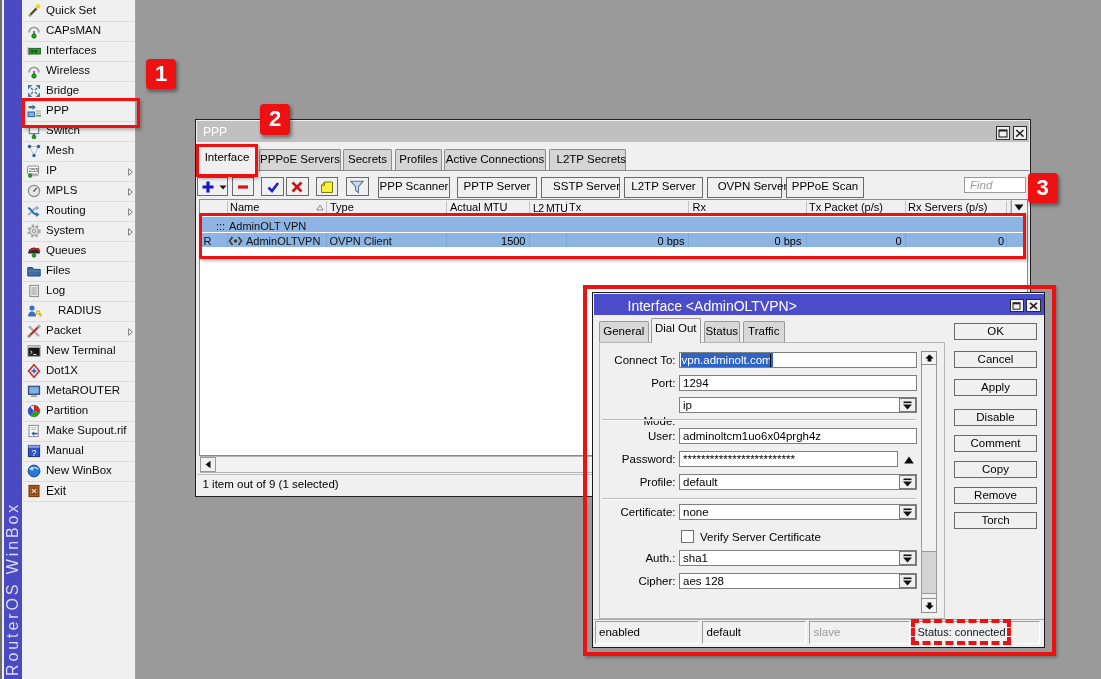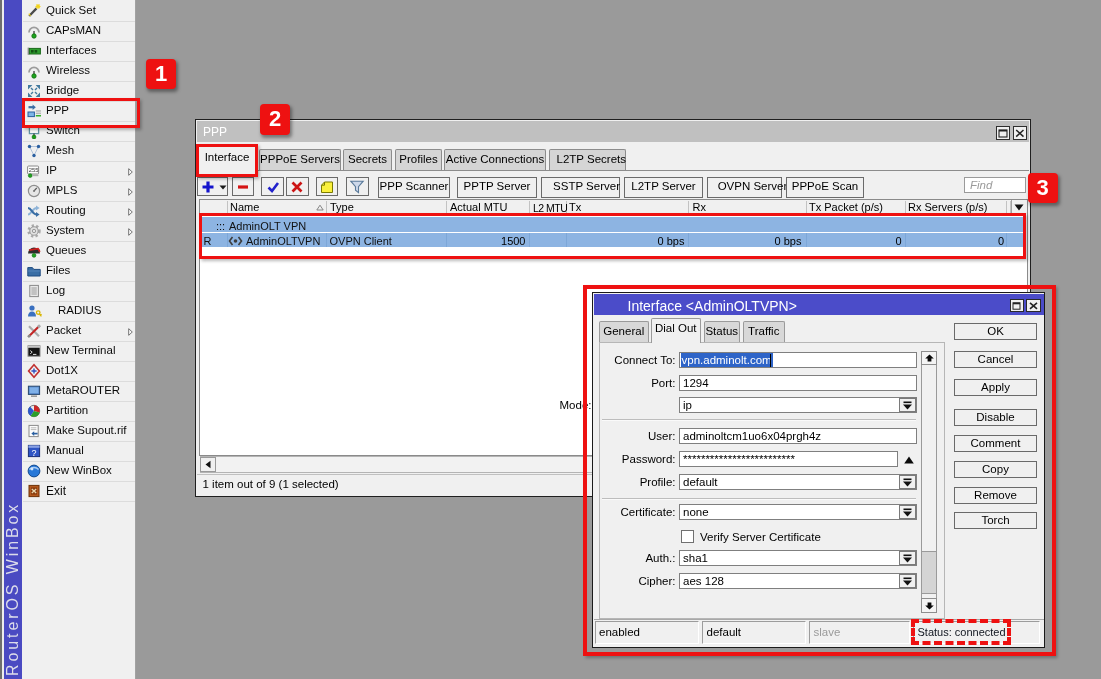--- a/index.html
+++ b/index.html
@@ -357,21 +357,21 @@
 <div style="position:absolute;left:742.5px;top:324.5px;width:42.5px;text-align:center;font-size:11.5px;color:#000">Traffic</div>
 <div style="position:absolute;left:650.5px;top:317.5px;width:50.5px;height:25.5px;background:#f0f0f0;border:1px solid #9a9a9a;border-bottom:none;border-radius:2px 2px 0 0"></div>
 <div style="position:absolute;left:650.5px;top:322px;width:50.5px;text-align:center;font-size:11.5px;color:#000">Dial Out</div>
 <div style="position:absolute;left:475.5px;top:354px;width:200px;text-align:right;white-space:nowrap;font-size:11.5px;color:#000">Connect To:</div>
 <div style="position:absolute;left:679px;top:352px;width:238px;height:16px;background:#fff;border:1px solid #7f7f7f"></div>
 <div style="position:absolute;left:680.5px;top:353px;height:14px;background:#2e64c8;color:#fff;font-size:11.5px;line-height:14px;padding:0 1px;white-space:nowrap">vpn.adminolt.com</div>
 <div style="position:absolute;left:769.5px;top:354px;width:1px;height:12.5px;background:#000"></div>
 <div style="position:absolute;left:475.5px;top:376.5px;width:200px;text-align:right;white-space:nowrap;font-size:11.5px;color:#000">Port:</div>
 <div style="position:absolute;left:679px;top:374.5px;width:238px;height:16px;background:#fff;border:1px solid #7f7f7f"></div>
 <div style="position:absolute;left:683px;top:376.5px;white-space:nowrap;font-size:11.5px;color:#000;">1294</div>
-<div style="position:absolute;left:475.5px;top:399px;width:200px;text-align:center;white-space:nowrap;font-size:11.5px;color:#000">Mode:</div>
+<div style="position:absolute;left:475.5px;top:415px;width:200px;text-align:right;white-space:nowrap;font-size:11.5px;color:#000">Mode:</div>
 <div style="position:absolute;left:679px;top:397px;width:238px;height:16px;background:#fff;border:1px solid #7f7f7f"></div>
 <div style="position:absolute;left:683px;top:399px;white-space:nowrap;font-size:11.5px;color:#000;">ip</div>
 <div style="position:absolute;left:898.5px;top:398px;width:17.5px;height:14px;background:#f0f0f0;border:1px solid #7a7a7a"></div>
 <svg style="position:absolute;left:901.5px;top:400.5px" width="11" height="9" viewBox="0 0 11 9">
     <rect x="1.5" y="0.5" width="8" height="1.6" fill="#111"></rect>
     <path d="M1 3.5h9L5.5 8.5z" fill="#111"></path>
   </svg>
 <div style="position:absolute;left:602px;top:419px;width:314px;height:1px;background:#bdbdbd"></div>
 <div style="position:absolute;left:602px;top:420px;width:314px;height:1px;background:#fafafa"></div>
 <div style="position:absolute;left:475.5px;top:430px;width:200px;text-align:right;white-space:nowrap;font-size:11.5px;color:#000">User:</div>

